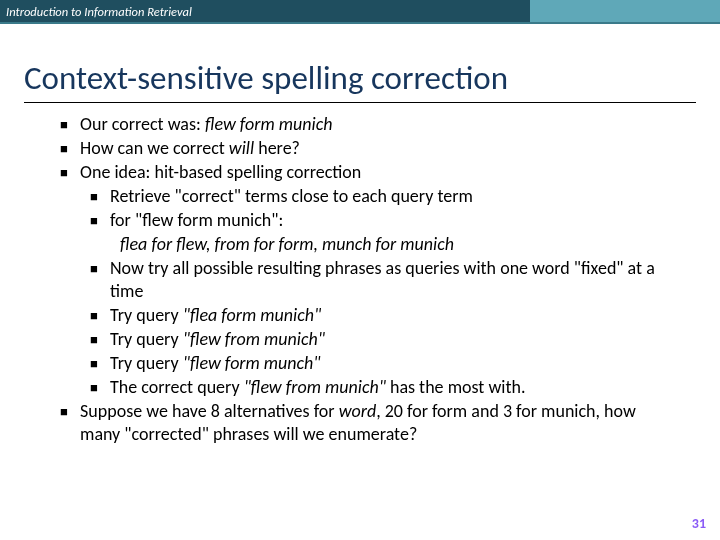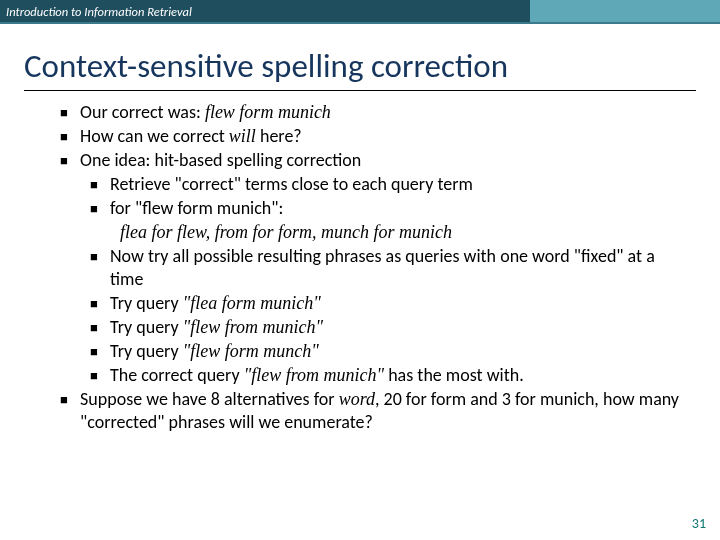--- a/index.html
+++ b/index.html
@@ -34,20 +34,21 @@
     font-size: 12.5px;
     padding-left: 6px;
     position: relative;
     z-index: 2;
   }
   .title {
     font-size: 33px;
     color: #17365d;
     padding: 22px 8px 4px 24px;
     font-weight: 400;
+    margin-top: 12px;
   }
   .title-underline {
     margin: 0 24px 10px 24px;
     height: 1px;
     background: #000;
   }
   .content {
     padding: 0 40px 0 50px;
     font-size: 18px;
     line-height: 1.28;
@@ -65,28 +66,28 @@
     display: flex;
     margin-bottom: 1px;
   }
   .bullet {
     width: 20px;
     flex-shrink: 0;
     font-size: 13px;
     padding-top: 4px;
   }
   .txt { flex: 1; }
-  .italic { font-style: italic; font-family: Liberation Serif, serif; }
+  .italic { font-style: italic; }
   .pagenum {
     position: absolute;
     bottom: 8px;
     right: 14px;
-    color: #0f766e;
+    color: #8b5cf6;
     font-size: 14px;
-    font-weight: normal;
+    font-weight: bold;
   }
 </style>
 </head>
 <body>
 
 <div class="header-bar">
   <div class="header-accent"></div>
   <span class="header-text">Introduction to Information Retrieval</span>
 </div>
 

